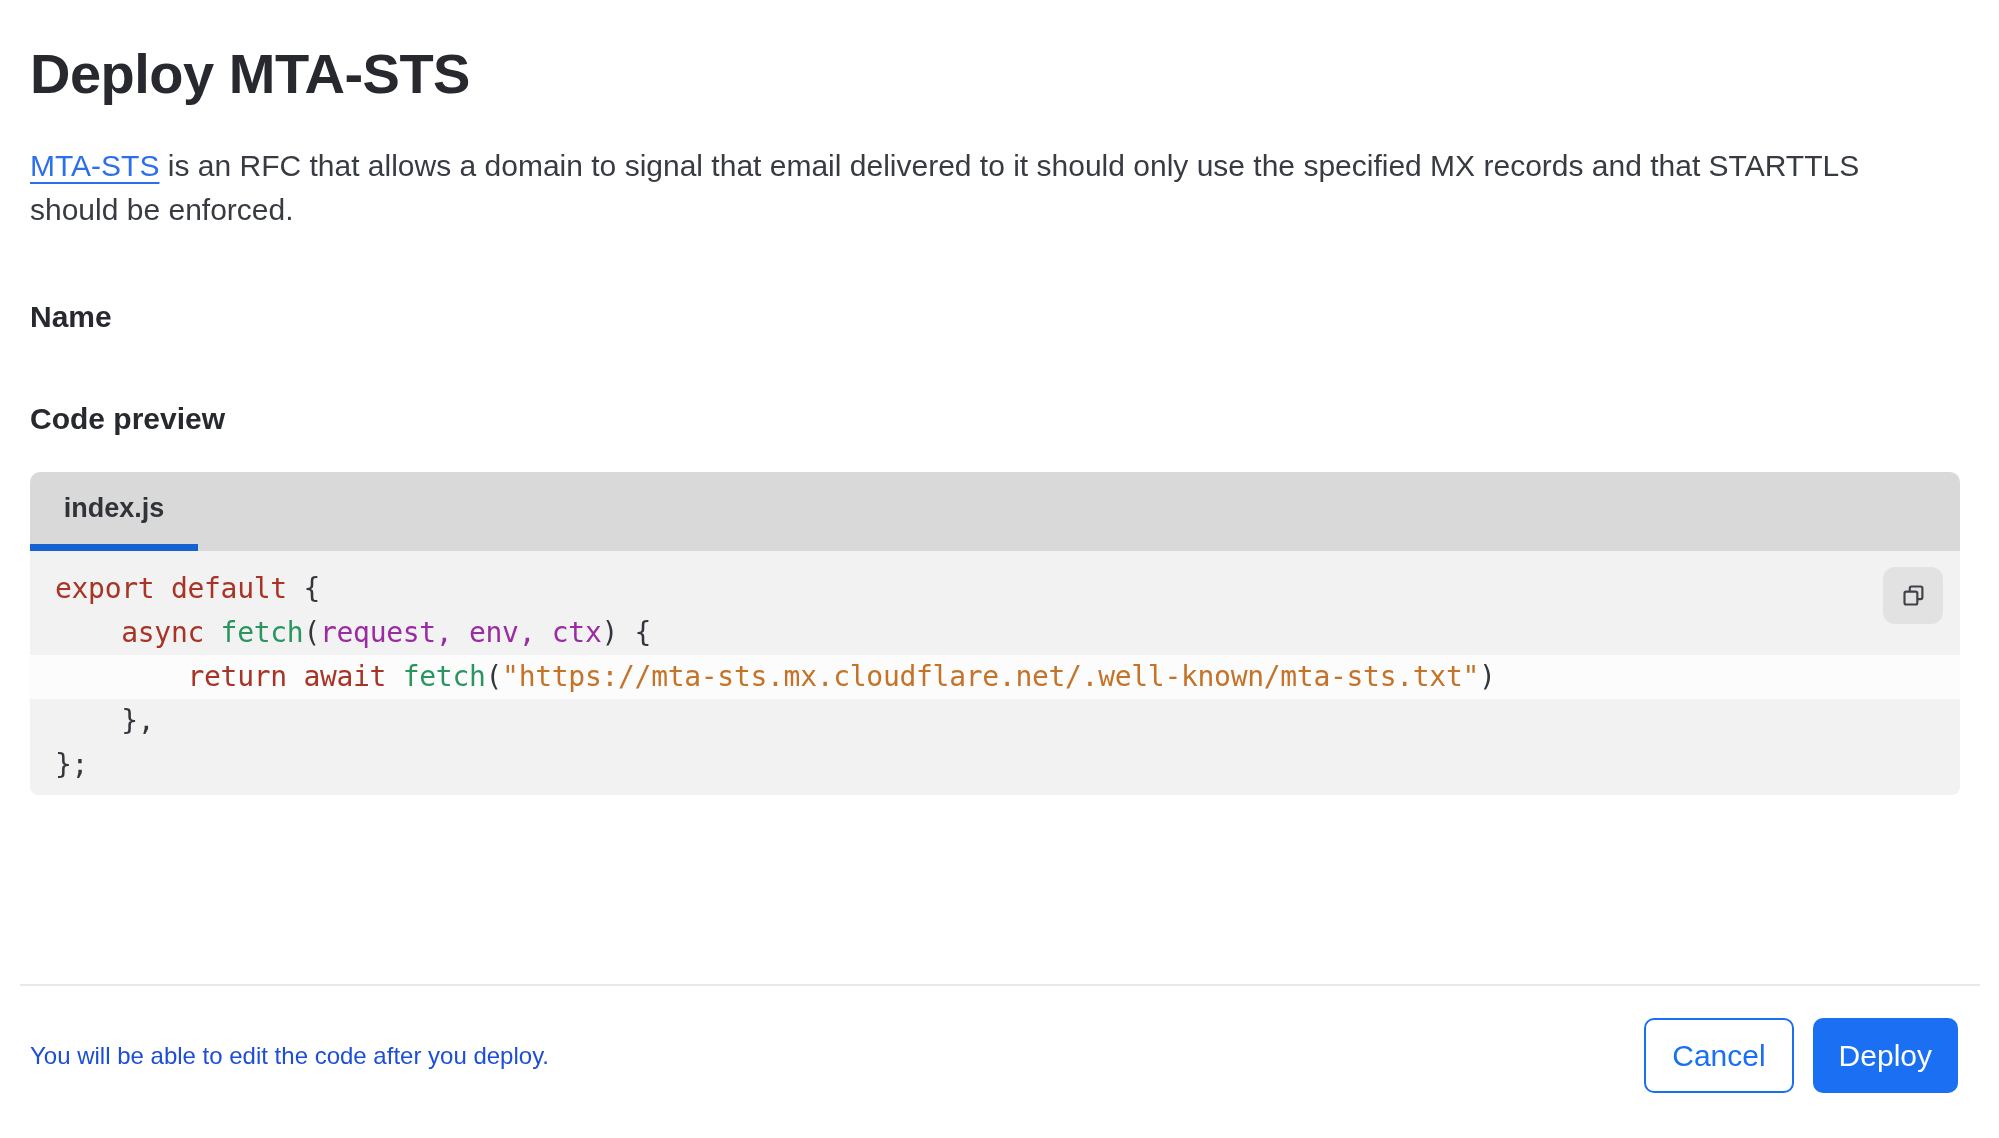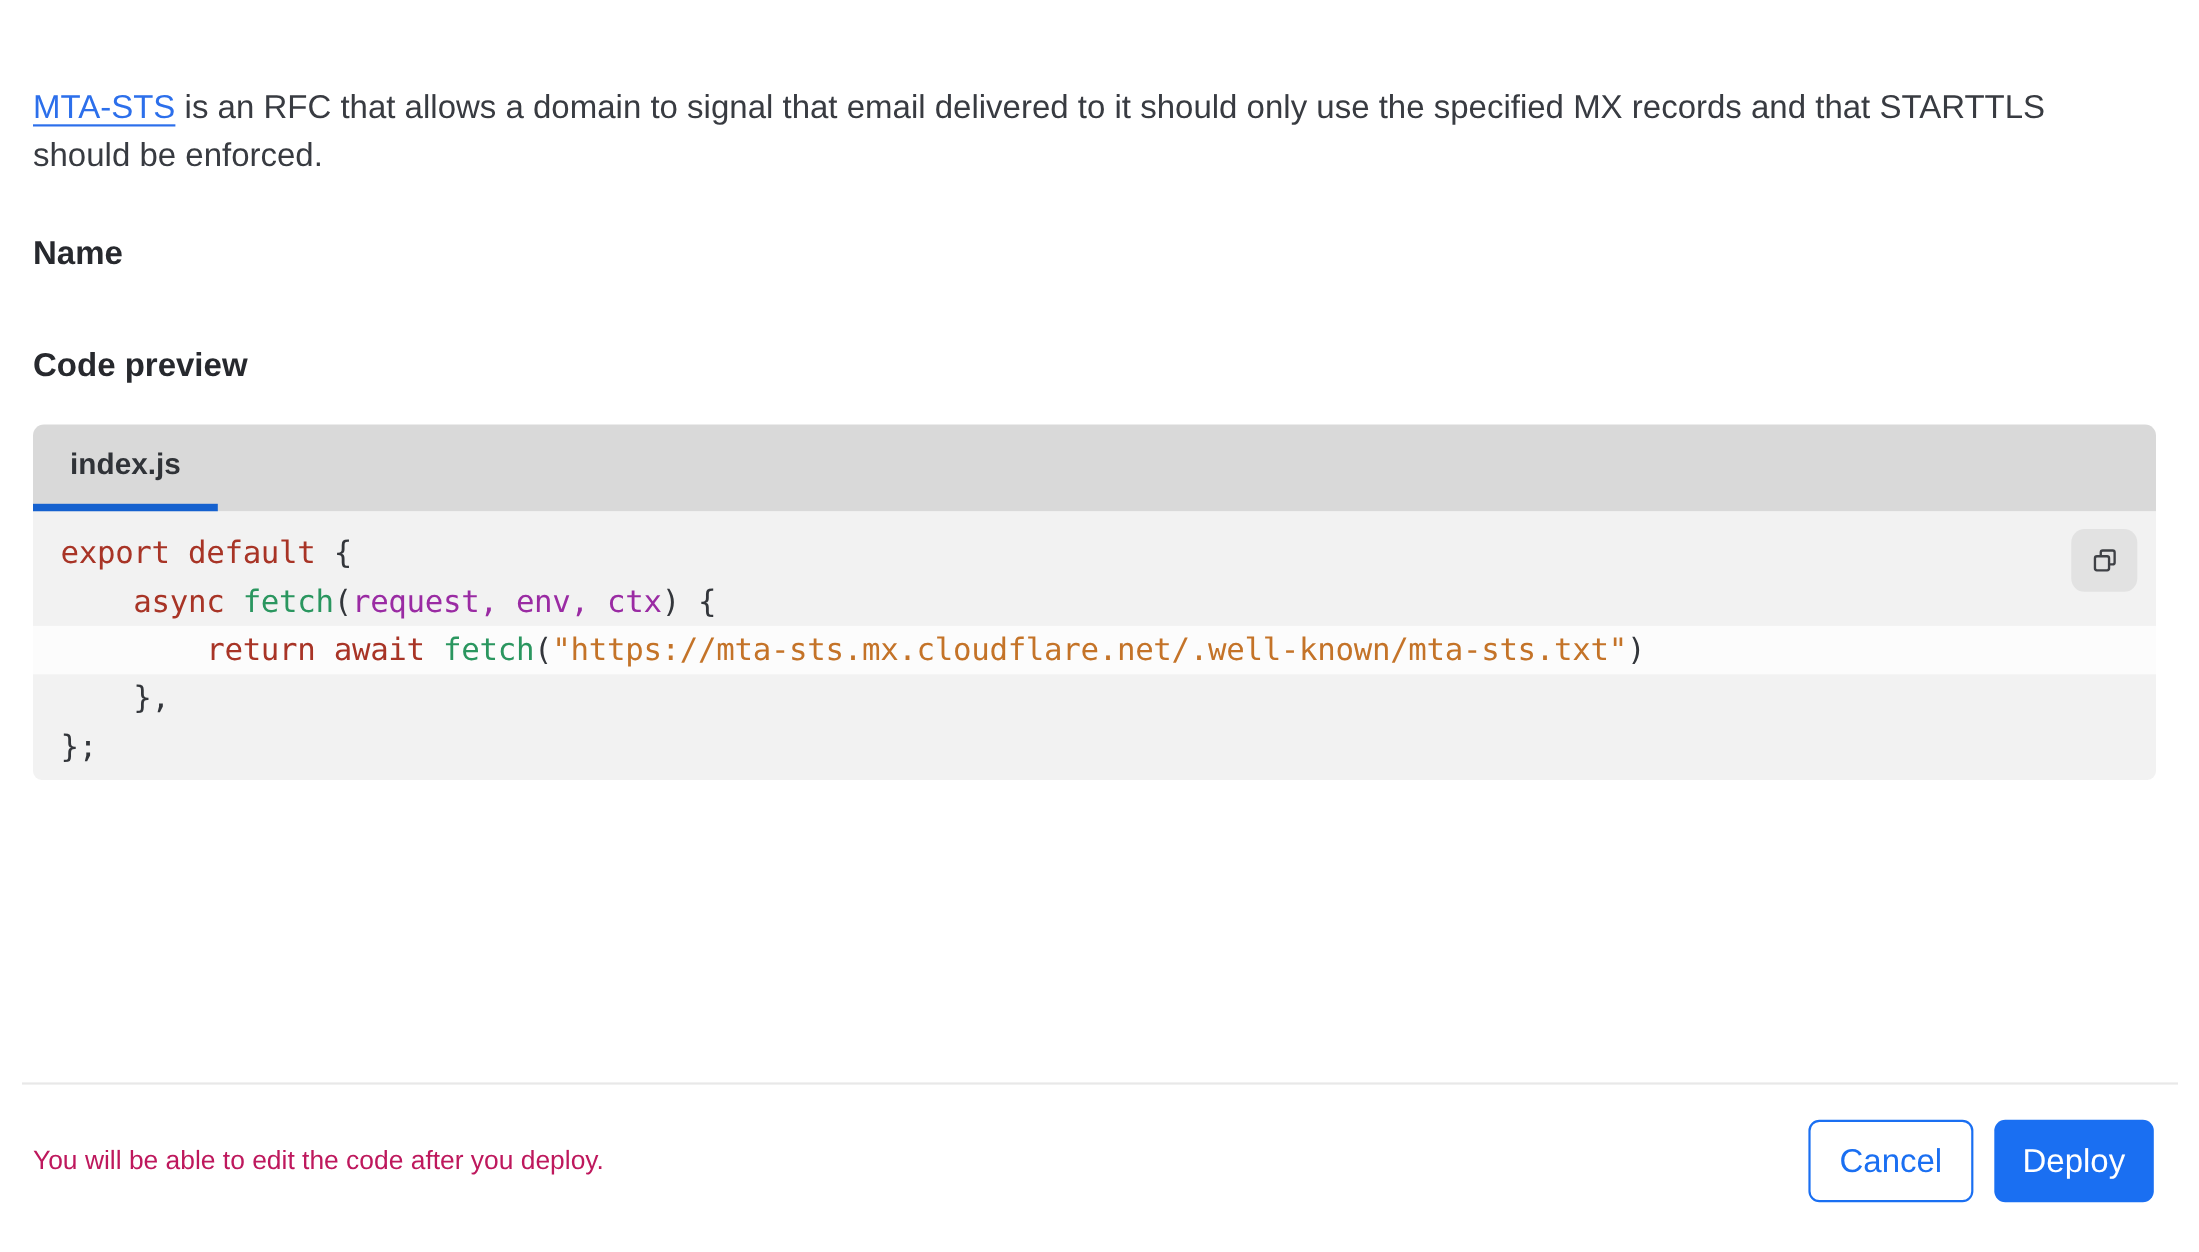--- a/index.html
+++ b/index.html
@@ -22,21 +22,21 @@
   }
   p.intro{
     margin:36px 0 0 0;font-size:30px;line-height:44px;color:#383B41;
     max-width:1900px;
   }
   p.intro a{
     color:var(--link-blue);text-decoration:underline;
     text-decoration-thickness:2px;text-underline-offset:6px;cursor:pointer;
   }
   .field-label{
-    margin-top:48px;font-size:30px;line-height:38px;font-weight:700;color:#27292E;
+    margin-top:66px;font-size:30px;line-height:38px;font-weight:700;color:#27292E;
   }
   .input-wrap{position:relative;margin-top:10px;width:867px;}
   input.name-input{
     width:100%;height:66px;border:2px solid #9B9B9B;border-radius:10px;
     padding:0 64px 0 23px;font-size:30px;color:#2F3237;
     font-family:"Liberation Sans",sans-serif;background:#fff;outline:none;
   }
   .check-icon{position:absolute;right:17px;top:18px;width:30px;height:30px;display:block;}
   .section-label{
     margin-top:64px;font-size:30px;line-height:38px;font-weight:700;color:#27292E;
@@ -72,35 +72,36 @@
     display:flex;align-items:center;justify-content:center;padding:0;
   }
   .copy-button svg{display:block;}
   .footer-divider{
     position:absolute;left:20px;right:19px;top:984px;height:2px;background:#E8E8E8;
   }
   .footer{
     position:absolute;left:0;right:0;top:1018px;
     padding:0 41px 0 30px;display:flex;align-items:center;justify-content:space-between;
   }
-  .footer-note{font-size:24px;color:#be185d;}
+  .footer-note{font-size:24px;color:#1d4ed8;}
   .actions{display:flex;align-items:center;}
   .btn{
     height:75px;min-width:141px;padding:0 26px;border-radius:10px;
     font-size:30px;font-family:"Liberation Sans",sans-serif;cursor:pointer;
     display:inline-flex;align-items:center;justify-content:center;
   }
   .btn-cancel{background:#ffffff;border:2px solid var(--accent-blue);color:var(--accent-blue);}
   .btn-deploy{background:var(--accent-blue);border:none;color:#ffffff;margin-left:19px;padding-left:26px;}
 </style>
 </head>
 <body>
 
 <main class="container">
 
+  <h1 class="page-title">Deploy MTA-STS</h1>
 
   <p class="intro"><a href="#">MTA-STS</a><span> is an RFC that allows a domain to signal that email delivered to it should only use the specified MX records and that STARTTLS should be enforced.</span></p>
 
   <div class="field-label">Name</div>
 
 
   <div class="section-label">Code preview</div>
 
   <div class="editor">
     <div class="tab-bar">

